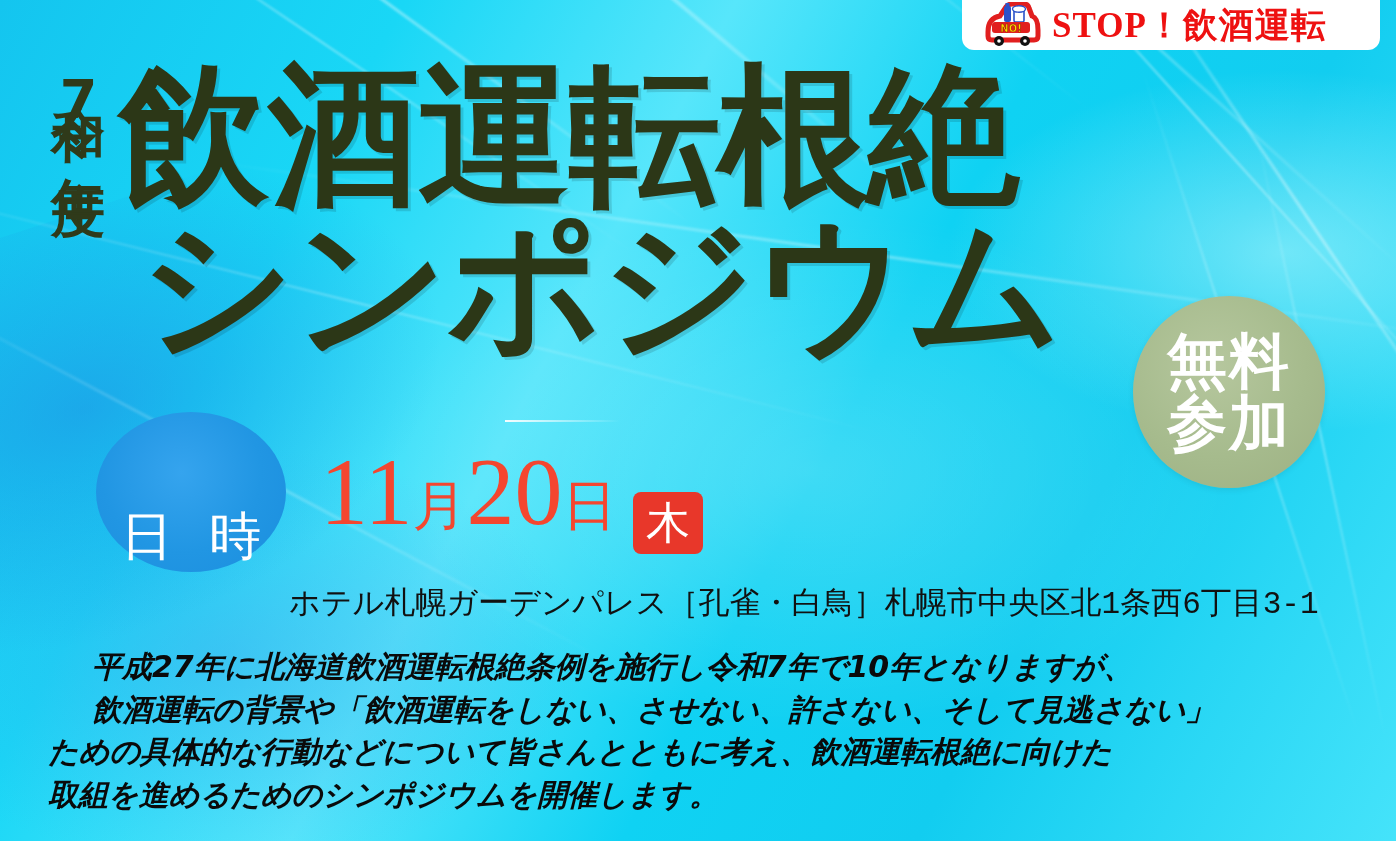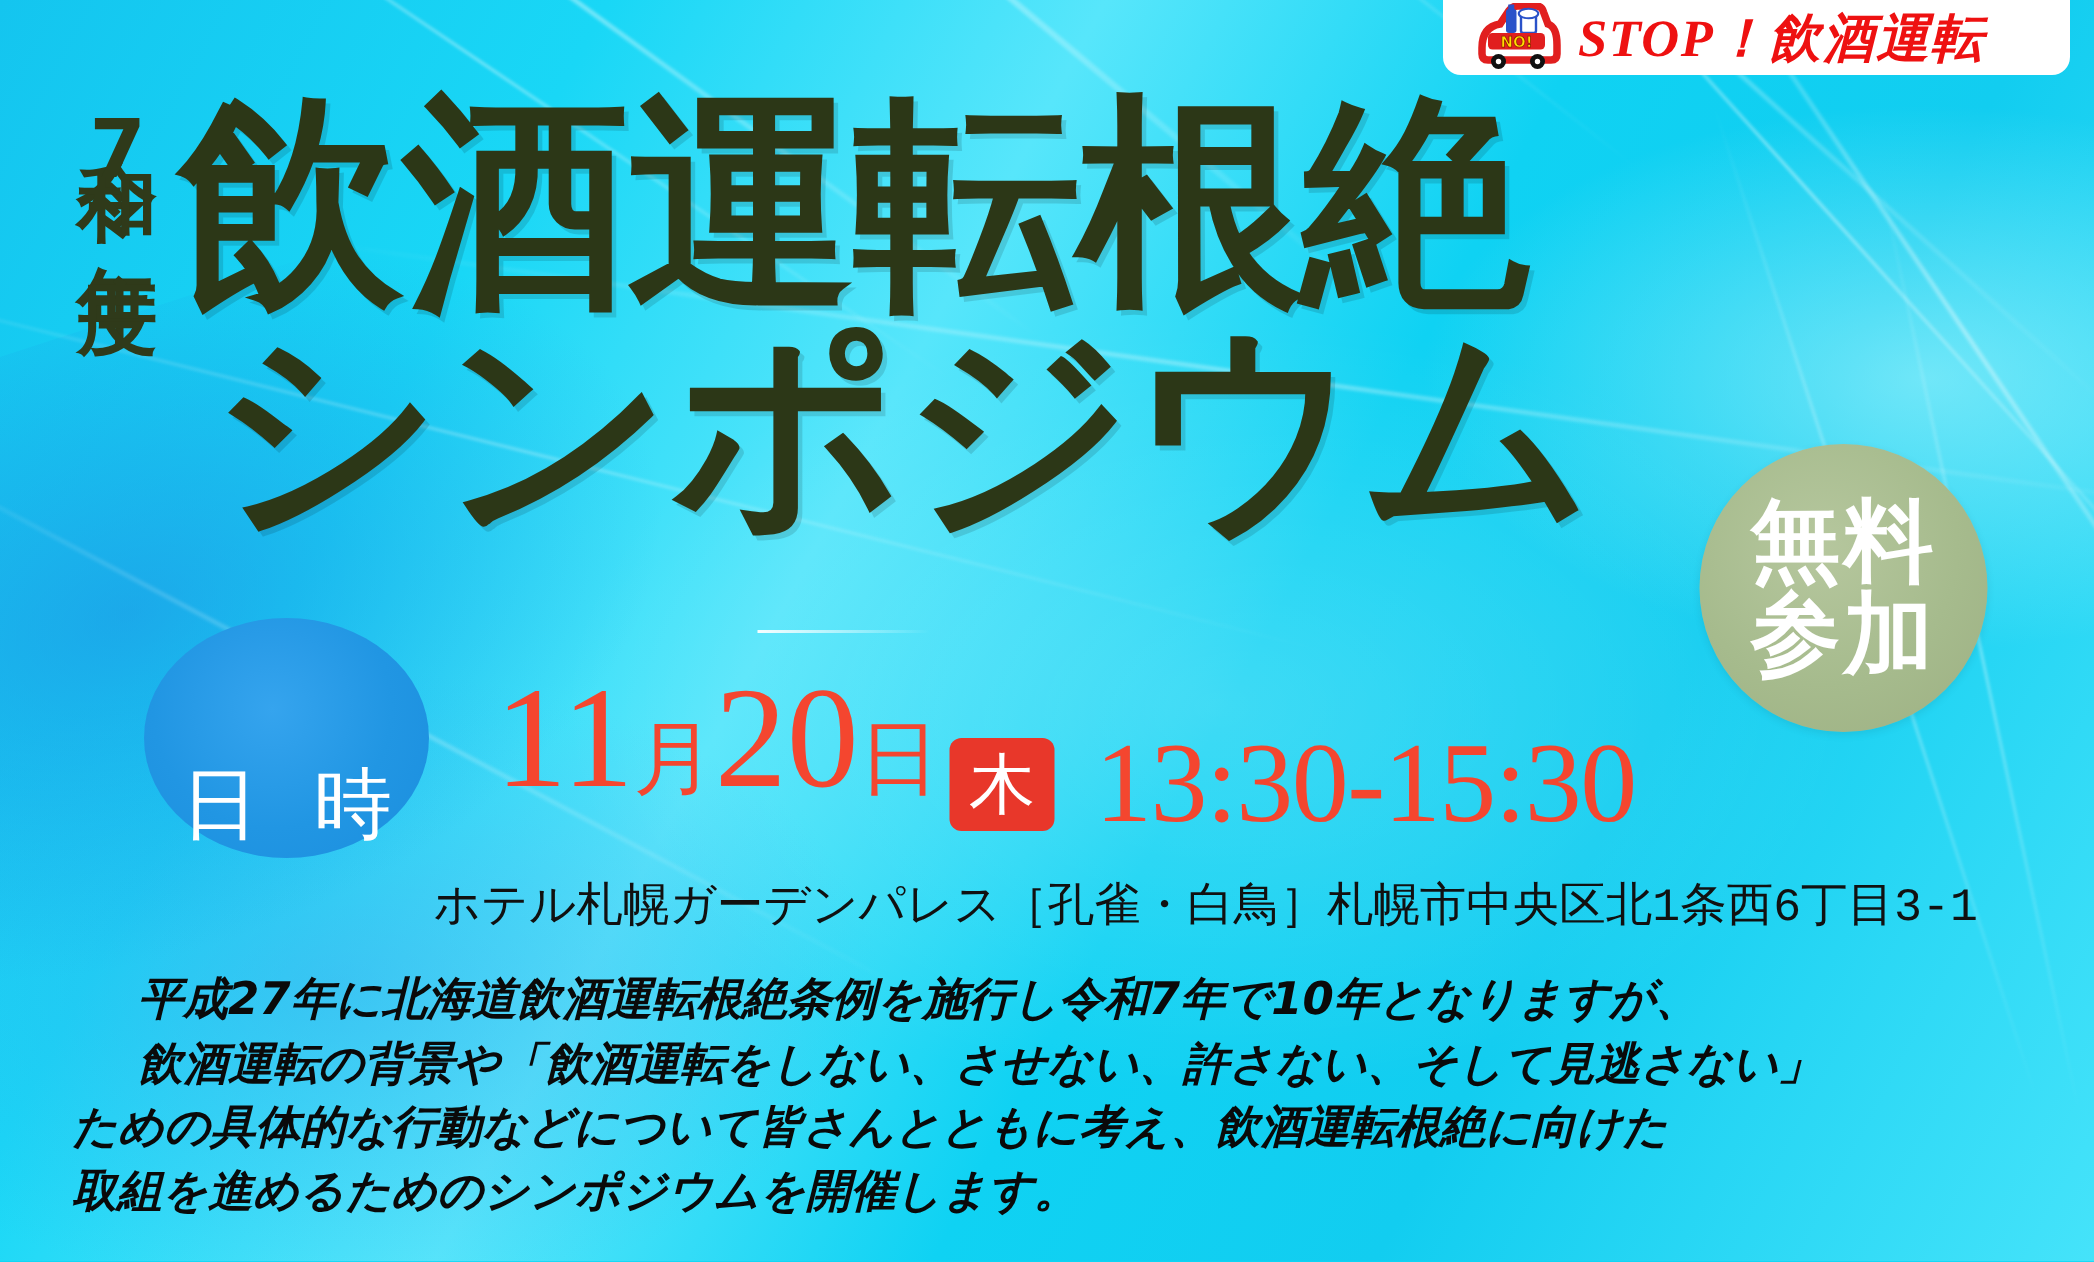--- a/index.html
+++ b/index.html
@@ -40,21 +40,21 @@
   
   .stop-banner{
     position:absolute;left:962px;top:-14px;width:418px;height:64px;
     background:#fff;border-radius:12px;
     display:flex;align-items:center;gap:10px;padding:14px 0 0 18px;
     box-sizing:border-box;
   }
   .no-car{position:relative;width:62px;height:46px;flex:0 0 62px;}
   .stop-text{
     color:#ee1111;font-family:"Liberation Serif","DejaVu Serif",serif;
-    font-style:italic;font-weight:bold;font-size:35px;letter-spacing:1px;
+    font-weight:bold;font-size:35px;letter-spacing:1px;
     white-space:nowrap;line-height:1;
   }
 
   
   .era{
     position:absolute;left:44px;top:62px;width:62px;
     writing-mode:vertical-rl;text-orientation:upright;
     font-family:"DejaVu Sans","Liberation Sans",sans-serif;
     font-weight:bold;font-size:54px;line-height:1.02;
     color:#2f3a1a;letter-spacing:3px;
@@ -93,21 +93,21 @@
   
   .date-block{position:absolute;left:320px;top:392px;width:830px;height:170px;}
   .year{
     position:absolute;left:3px;top:0;color:#f4462f;
     font-family:"Liberation Serif","DejaVu Serif",serif;
     font-size:58px;line-height:1;letter-spacing:0;
   }
   .year-rule{position:absolute;left:185px;top:28px;width:115px;height:2px;
              background:linear-gradient(90deg,rgba(255,255,255,.95),rgba(255,255,255,0));}
   .daymain{
-    position:absolute;left:10px;top:52px;white-space:nowrap;color:#f4462f;
+    position:absolute;left:0;top:52px;white-space:nowrap;color:#f4462f;
     font-family:"Liberation Serif","DejaVu Serif",serif;
     font-size:96px;line-height:1;text-align:right;
   }
   .daymain .sm{font-size:54px;}
   .dow{
     position:absolute;left:633px;top:492px;width:70px;height:62px;border-radius:8px;
     background:#e8372a;color:#fff;display:flex;align-items:center;justify-content:center;
     font-family:"DejaVu Sans","Liberation Sans",sans-serif;font-size:44px;
   }
   .time{
@@ -189,21 +189,20 @@
     <span>日 時</span>
   </div>
 
   <div class="date-block">
     <div class="year-rule"></div>
     <div class="daymain">
       <span>11</span><span class="sm">月</span><span>20</span><span class="sm">日</span>
     </div>
   </div>
   <div class="dow">木</div>
-  <div class="time">13:30-15:30</div>
 
   <div class="venue">ホテル札幌ガーデンパレス［孔雀・白鳥］札幌市中央区北1条西6丁目3-1</div>
 
   <div class="body-text">
     <span class="indent">平成27年に北海道飲酒運転根絶条例を施行し令和7年で10年となりますが、</span>
     <span class="indent">飲酒運転の背景や「飲酒運転をしない、させない、許さない、そして見逃さない」</span>
     <span>ための具体的な行動などについて皆さんとともに考え、飲酒運転根絶に向けた</span>
     <span>取組を進めるためのシンポジウムを開催します。</span>
   </div>
 

